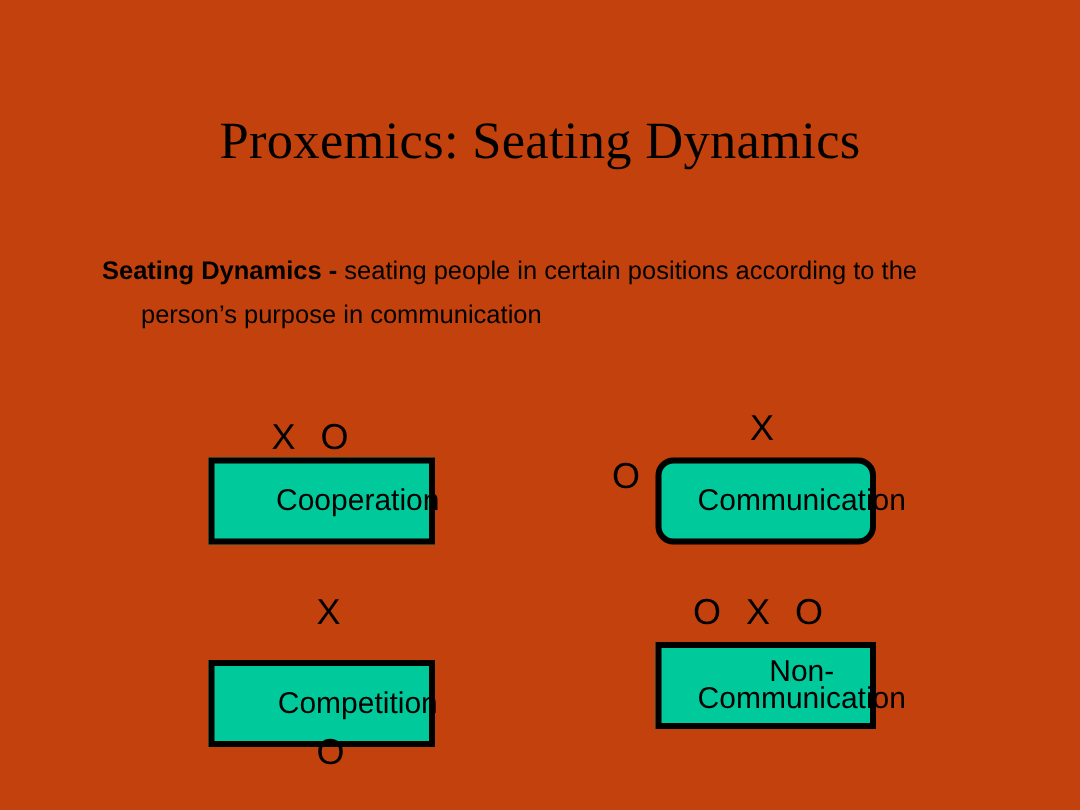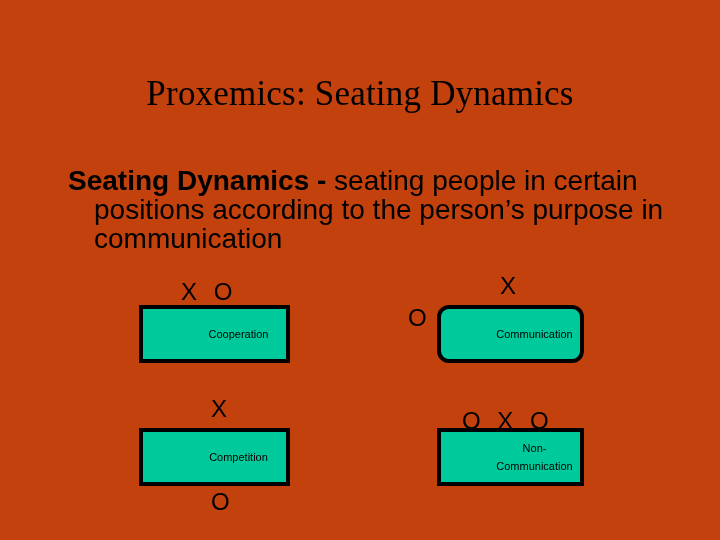--- a/index.html
+++ b/index.html
@@ -35,21 +35,21 @@
     white-space: nowrap;
   }
 
   
   .body-block {
     position: absolute;
     left: 68px;
     top: 166px;
     width: 612px;
     font-family: "Liberation Sans", sans-serif;
-    font-size: 28px;
+    font-size: 17px;
     line-height: 29px;
     color: #000000;
     text-indent: 0;
   }
   .body-block .lead {
     font-weight: bold;
   }
   .body-block .para {
     padding-left: 26px;
     text-indent: -26px;
@@ -70,21 +70,21 @@
 
   .box {
     position: absolute;
     background: #00C99B;
     border: 4px solid #000000;
     display: flex;
     align-items: center;
     justify-content: center;
     text-align: center;
     font-family: "Liberation Sans", sans-serif;
-    font-size: 11px;
+    font-size: 20px;
     line-height: 17px;
     color: #000000;
     white-space: nowrap;
     padding-left: 48px;
   }
 
   .box.two-line {
     white-space: normal;
     line-height: 18px;
   }
@@ -103,27 +103,27 @@
   
   #box-cooperation      { left: 139px; top: 305px; width: 151px; height: 58px; }
   #marker-cooperation   { left: 181px; top: 281px; }
 
   
   #box-communication    { left: 437px; top: 305px; width: 147px; height: 58px; border-radius: 12px; }
   #marker-communication-top  { left: 500px; top: 275px; }
   #marker-communication-left { left: 408px; top: 307px; }
 
   
-  #box-competition      { left: 139px; top: 428px; width: 151px; height: 58px; }
+  #box-competition      { left: 139px; top: 440px; width: 151px; height: 58px; }
   #marker-competition-top    { left: 211px; top: 398px; }
   #marker-competition-bottom { left: 211px; top: 491px; }
 
   
   #box-noncommunication { left: 437px; top: 428px; width: 147px; height: 58px; }
-  #marker-noncommunication   { left: 462px; top: 410px; }
+  #marker-noncommunication   { left: 462px; top: 398px; }
 
 </style>
 </head>
 <body>
 
 <div class="slide">
 
   <div class="slide-title">Proxemics: Seating Dynamics</div>
 
   <div class="body-block">

